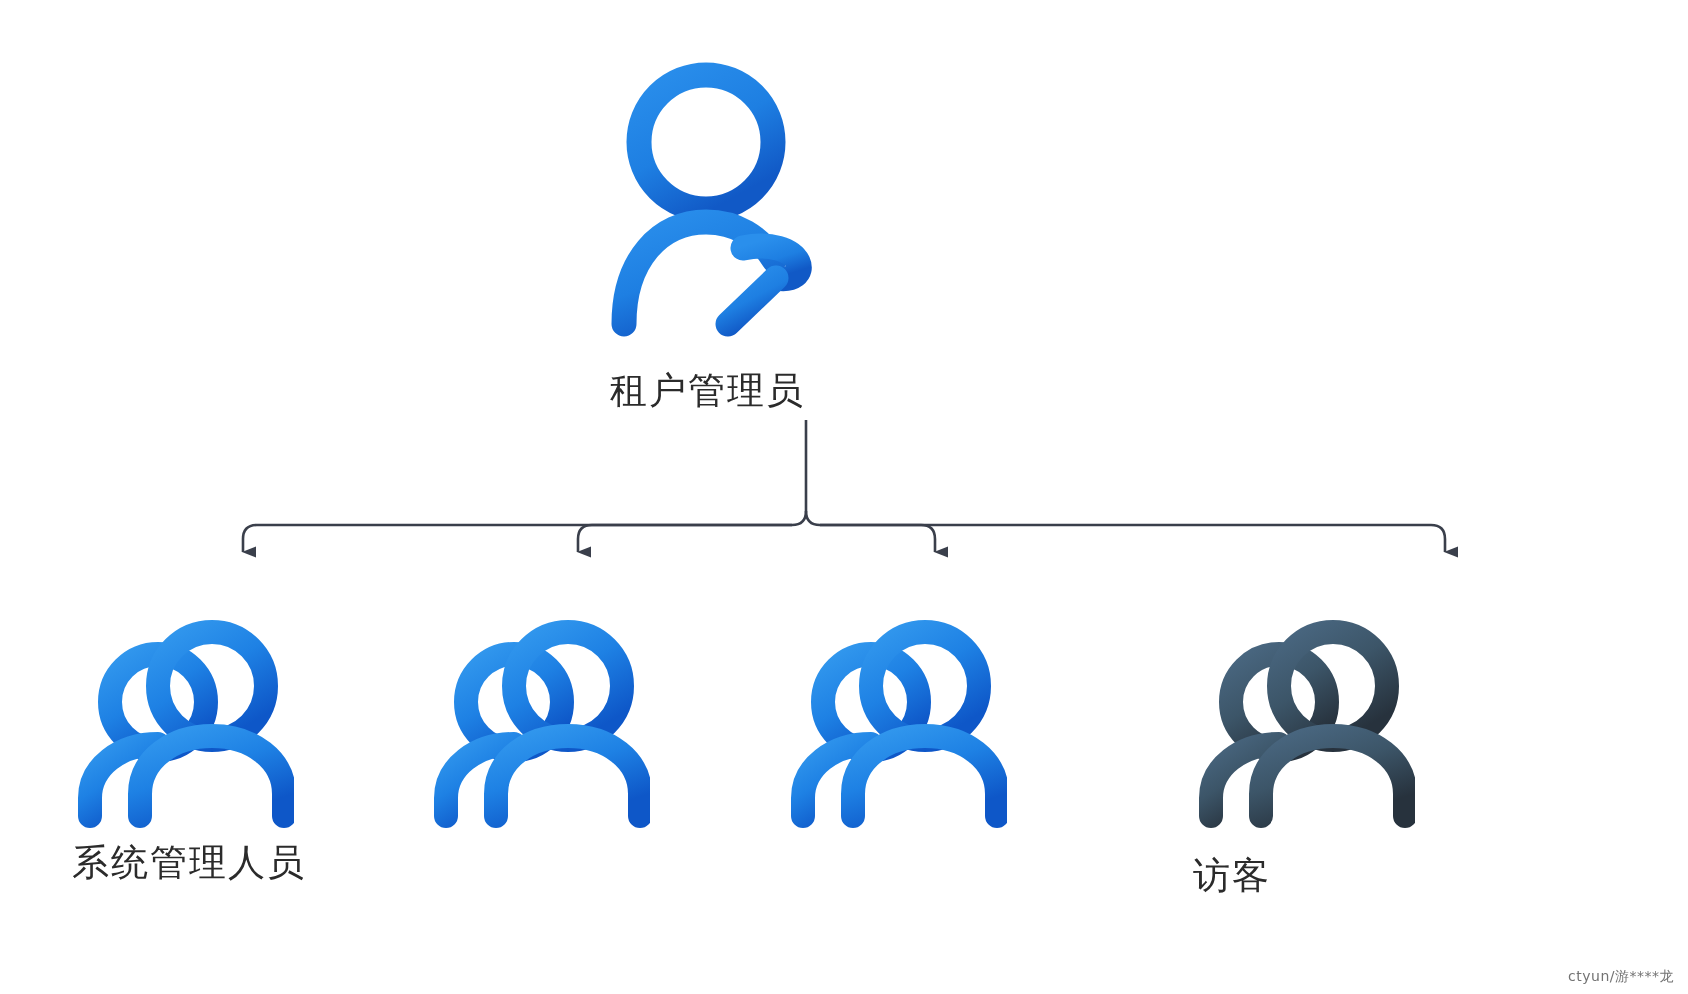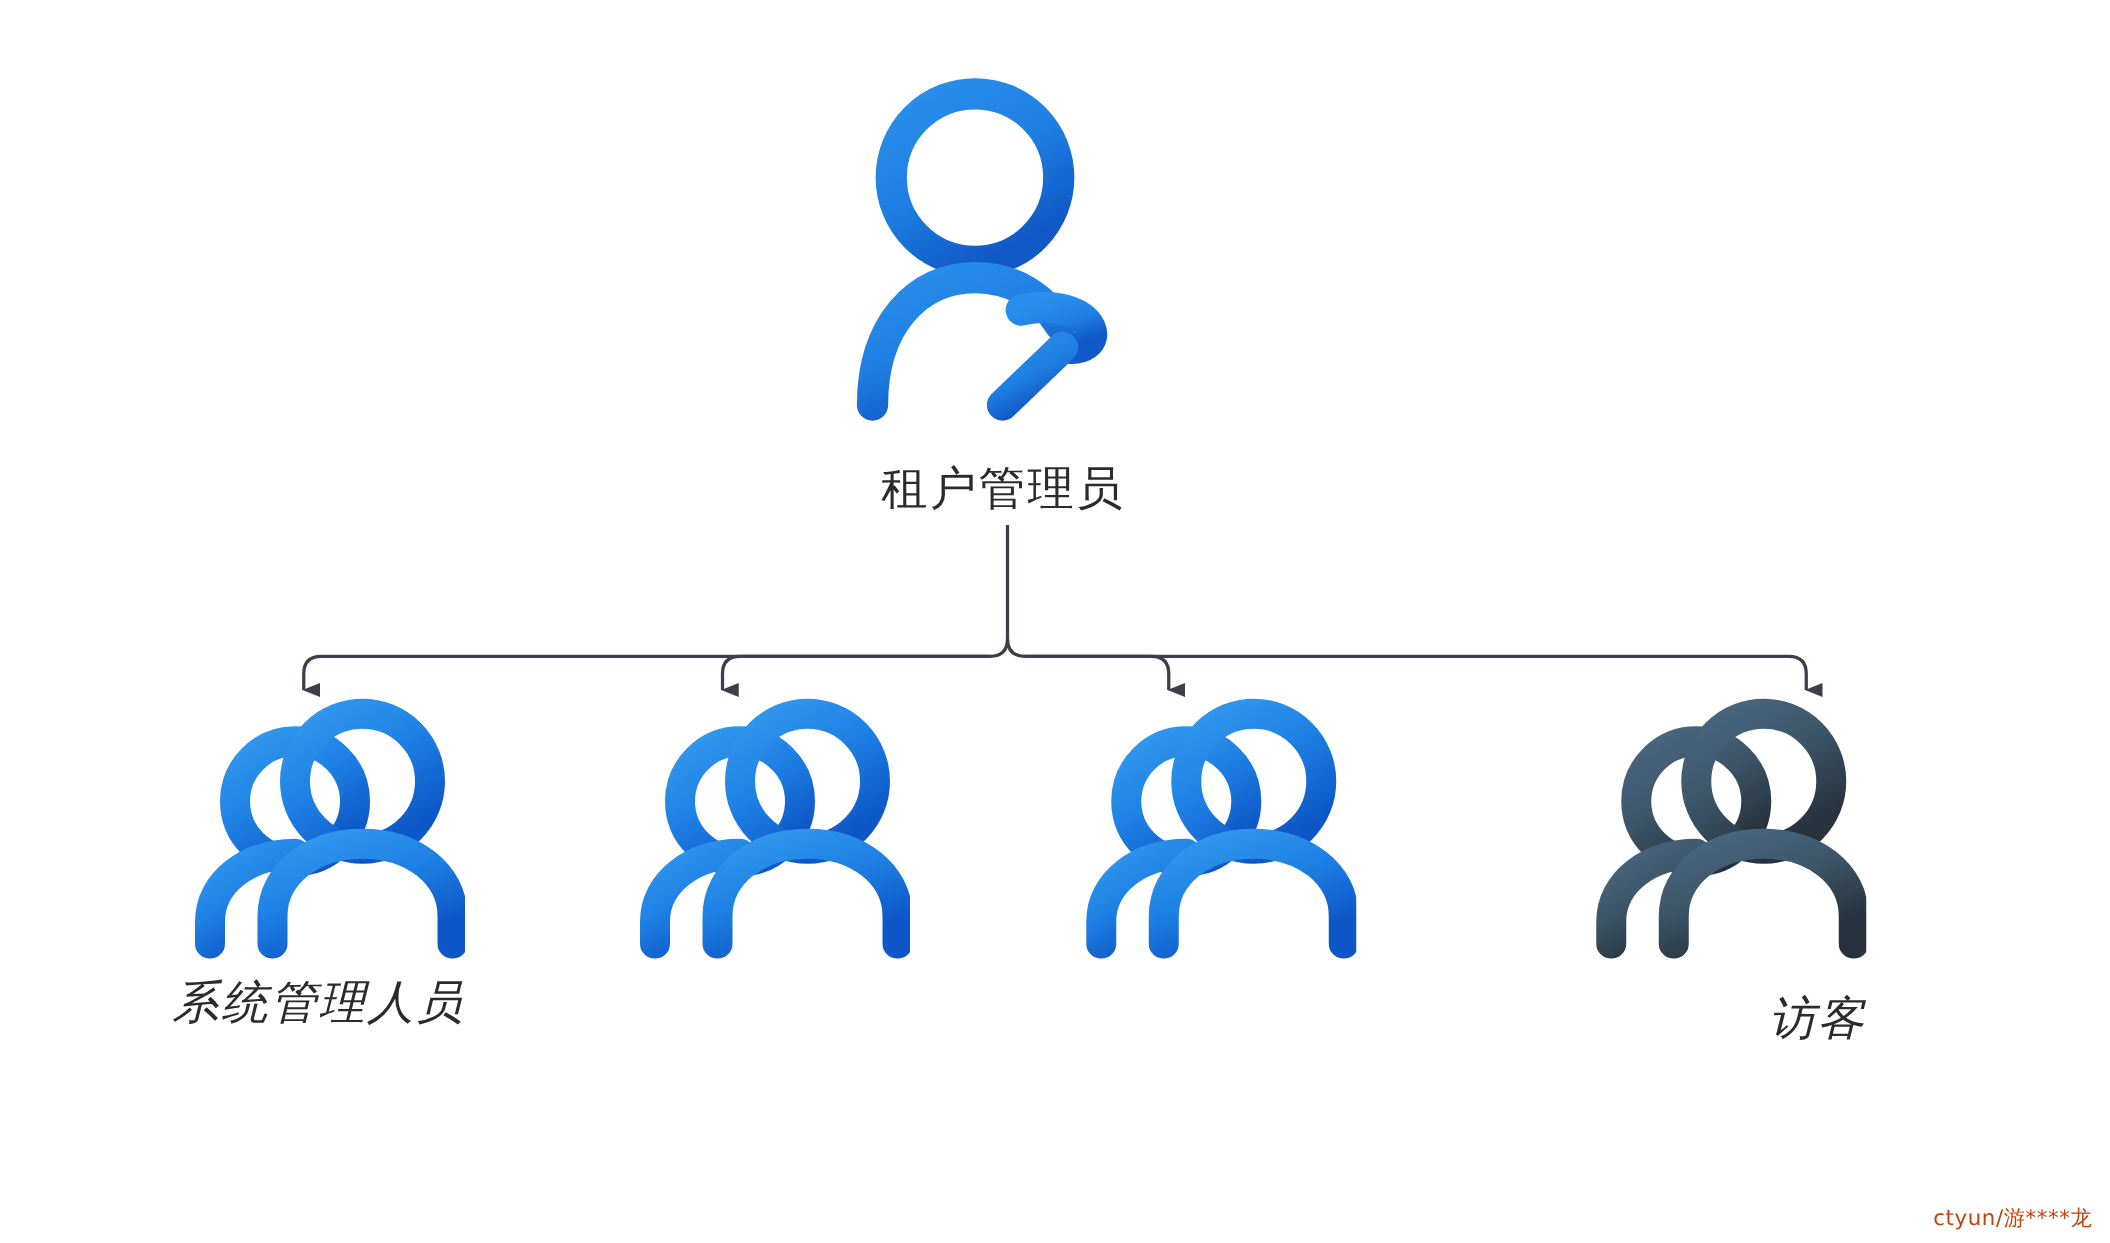--- a/index.html
+++ b/index.html
@@ -20,21 +20,21 @@
     inset: 0;
     width: 1688px;
     height: 994px;
   }
 
   
   .node {
     position: absolute;
     display: flex;
     flex-direction: column;
-    align-items: flex-end;
+    align-items: flex-start;
     user-select: none;
   }
 
   .node-icon {
     display: block;
     line-height: 0;
   }
 
   .node-label {
     margin-top: 8px;
@@ -53,41 +53,40 @@
     width: 290px;
   }
   #node-root .node-label {
     font-size: 37px;
     margin-top: 14px;
   }
 
   
   .leaf {
     width: 300px;
-    top: 551px;
-    font-style: italic;
+    top: 612px;
   }
   #node-sysadmin { left: 72px; }
   #node-ops      { left: 428px; }
   #node-dev      { left: 785px; }
   #node-guest    { left: 1193px; gap: 13px; }
 
   .leaf .node-label {
     margin-top: 10px;
     font-size: 37px;
   }
 
   
   #watermark {
     position: absolute;
     right: 14px;
     bottom: 8px;
-    color: #c2410c;
+    color: #737373;
     font-family: "DejaVu Sans", "Liberation Sans", sans-serif;
-    font-size: 17px;
+    font-size: 14px;
     letter-spacing: 0.5px;
     white-space: nowrap;
   }
 </style>
 </head>
 <body>
 
 <svg id="canvas" viewBox="0 0 1688 994">
   <defs>
     <linearGradient id="gradRoot" x1="0" y1="0" x2="0.55" y2="1">

